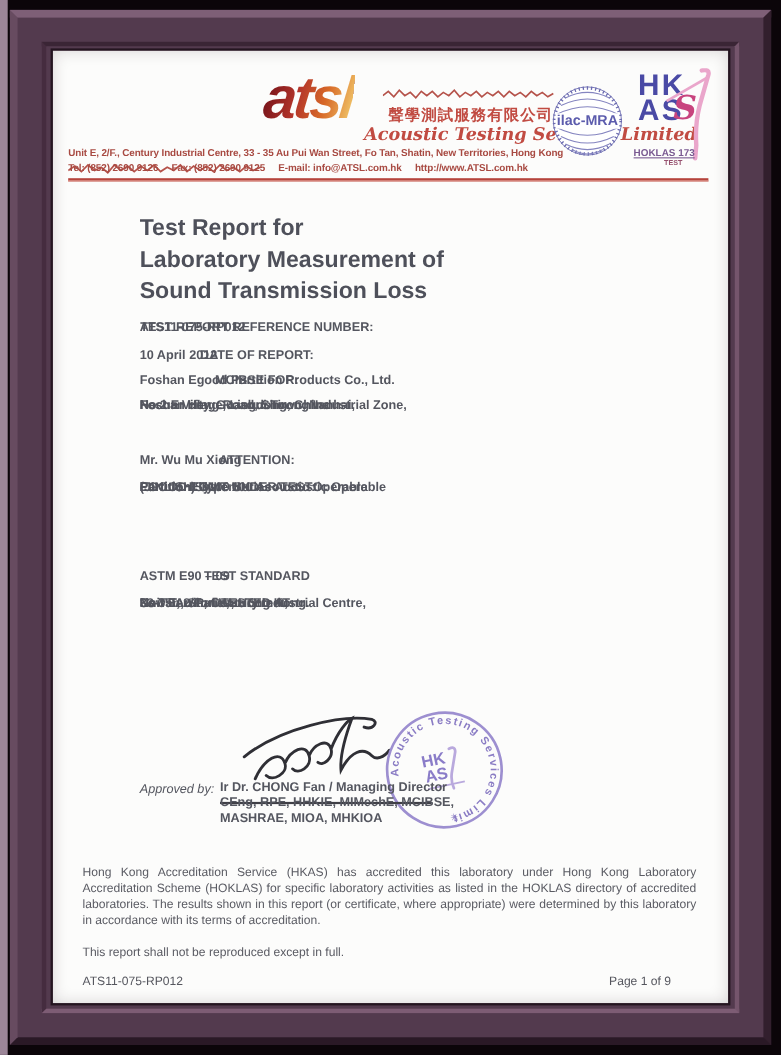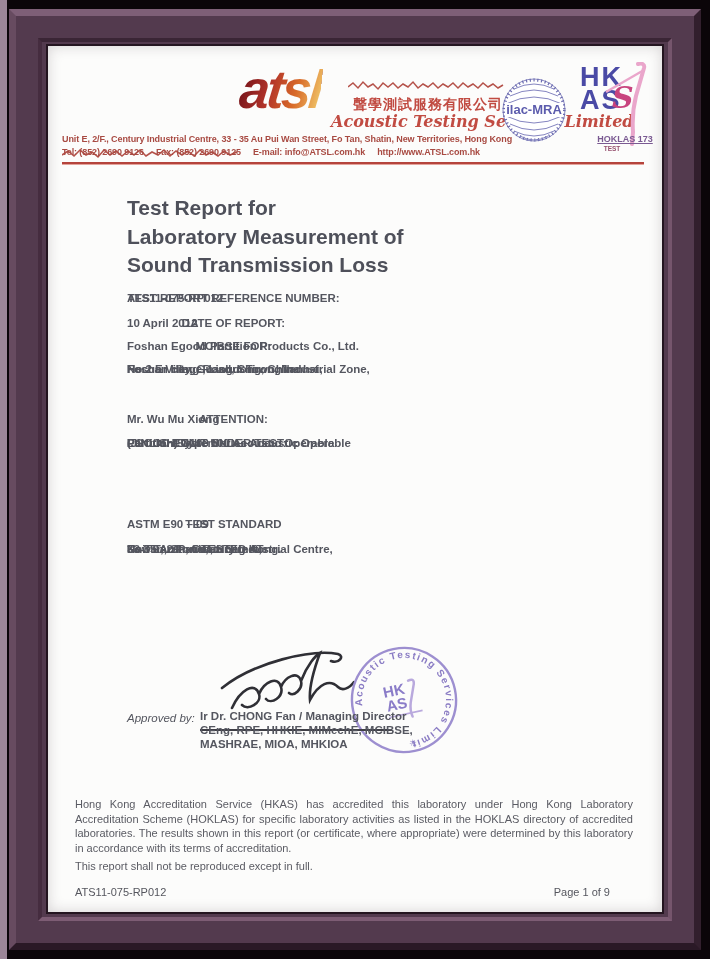--- a/index.html
+++ b/index.html
@@ -30,21 +30,21 @@
   #zigzag-right{left:300px;top:32px;}
   #company-cn{left:305px;top:50px;font-size:14px;font-weight:bold;color:#c14b42;letter-spacing:1px;
     font-family:"DejaVu Serif",serif;}
   #company-en{left:283px;top:66px;font-size:16px;font-weight:bold;font-style:italic;color:#c14b42;
     font-family:"DejaVu Serif",serif;}
   #ilac-logo{left:452px;top:28px;}
   #hkas-logo{left:528px;top:18px;width:76px;height:96px;}
   #hkas-letters{left:4px;top:2px;font-size:27px;line-height:23px;font-weight:bold;color:#4a4aa5;
     letter-spacing:2px;white-space:pre;}
   #hkas-ribbon{left:22px;top:-2px;}
-  #hoklas-txt{left:13px;top:70px;width:72px;text-align:center;font-size:9px;font-weight:bold;color:#7a5a92;text-decoration:underline;}
+  #hoklas-txt{left:0px;top:70px;width:72px;text-align:left;font-size:9px;font-weight:bold;color:#7a5a92;text-decoration:underline;}
   #hoklas-sub{left:0px;top:81px;width:72px;text-align:center;font-size:6.5px;font-weight:bold;color:#96506e;}
 
   
   #title{left:79px;top:148px;font-size:21px;line-height:28.5px;font-weight:bold;color:#4e505a;white-space:pre-line;}
 
   
   .row{left:79px;width:490px;color:#54565f;font-size:11.5px;line-height:13.8px;font-weight:bold;}
   .row .lbl{position:static;display:inline-block;width:213px;vertical-align:top;text-align:center;}
   .row .val{position:static;display:inline-block;width:276px;vertical-align:top;}
   .row .ln{position:static;display:block;}
@@ -55,21 +55,21 @@
   #row-standard{top:472px;} #row-testedat{top:497px;}
 
   
   #sig-svg{left:158px;top:598px;}
   #stamp{left:298px;top:596px;transform:rotate(-12deg);}
   #approved-label{left:79px;top:666px;font-size:11.5px;color:#54565f;font-style:italic;}
   #sig-line{left:152px;top:662px;width:192px;height:21px;border-bottom:2px solid #3f3f46;}
   #sig-name{left:152px;top:664px;font-size:11.5px;line-height:13.8px;font-weight:bold;color:#54565f;white-space:pre-line;}
 
   
-  #accred{left:27px;top:740px;width:558px;font-size:11px;line-height:14.6px;color:#5a5b63;text-align:justify;margin-top:11px;}
+  #accred{left:27px;top:740px;width:558px;font-size:11px;line-height:14.6px;color:#5a5b63;text-align:justify;}
   #repro-note{left:27px;top:814px;font-size:11px;color:#5a5b63;}
   #bottom-row{left:27px;top:840px;width:535px;display:flex;justify-content:space-between;
     font-size:11px;color:#55565e;}
   #bottom-row span{position:static;}
 </style>
 </head>
 <body>
 
 <div id="photo">
   <div id="frame-outer-light"></div>

